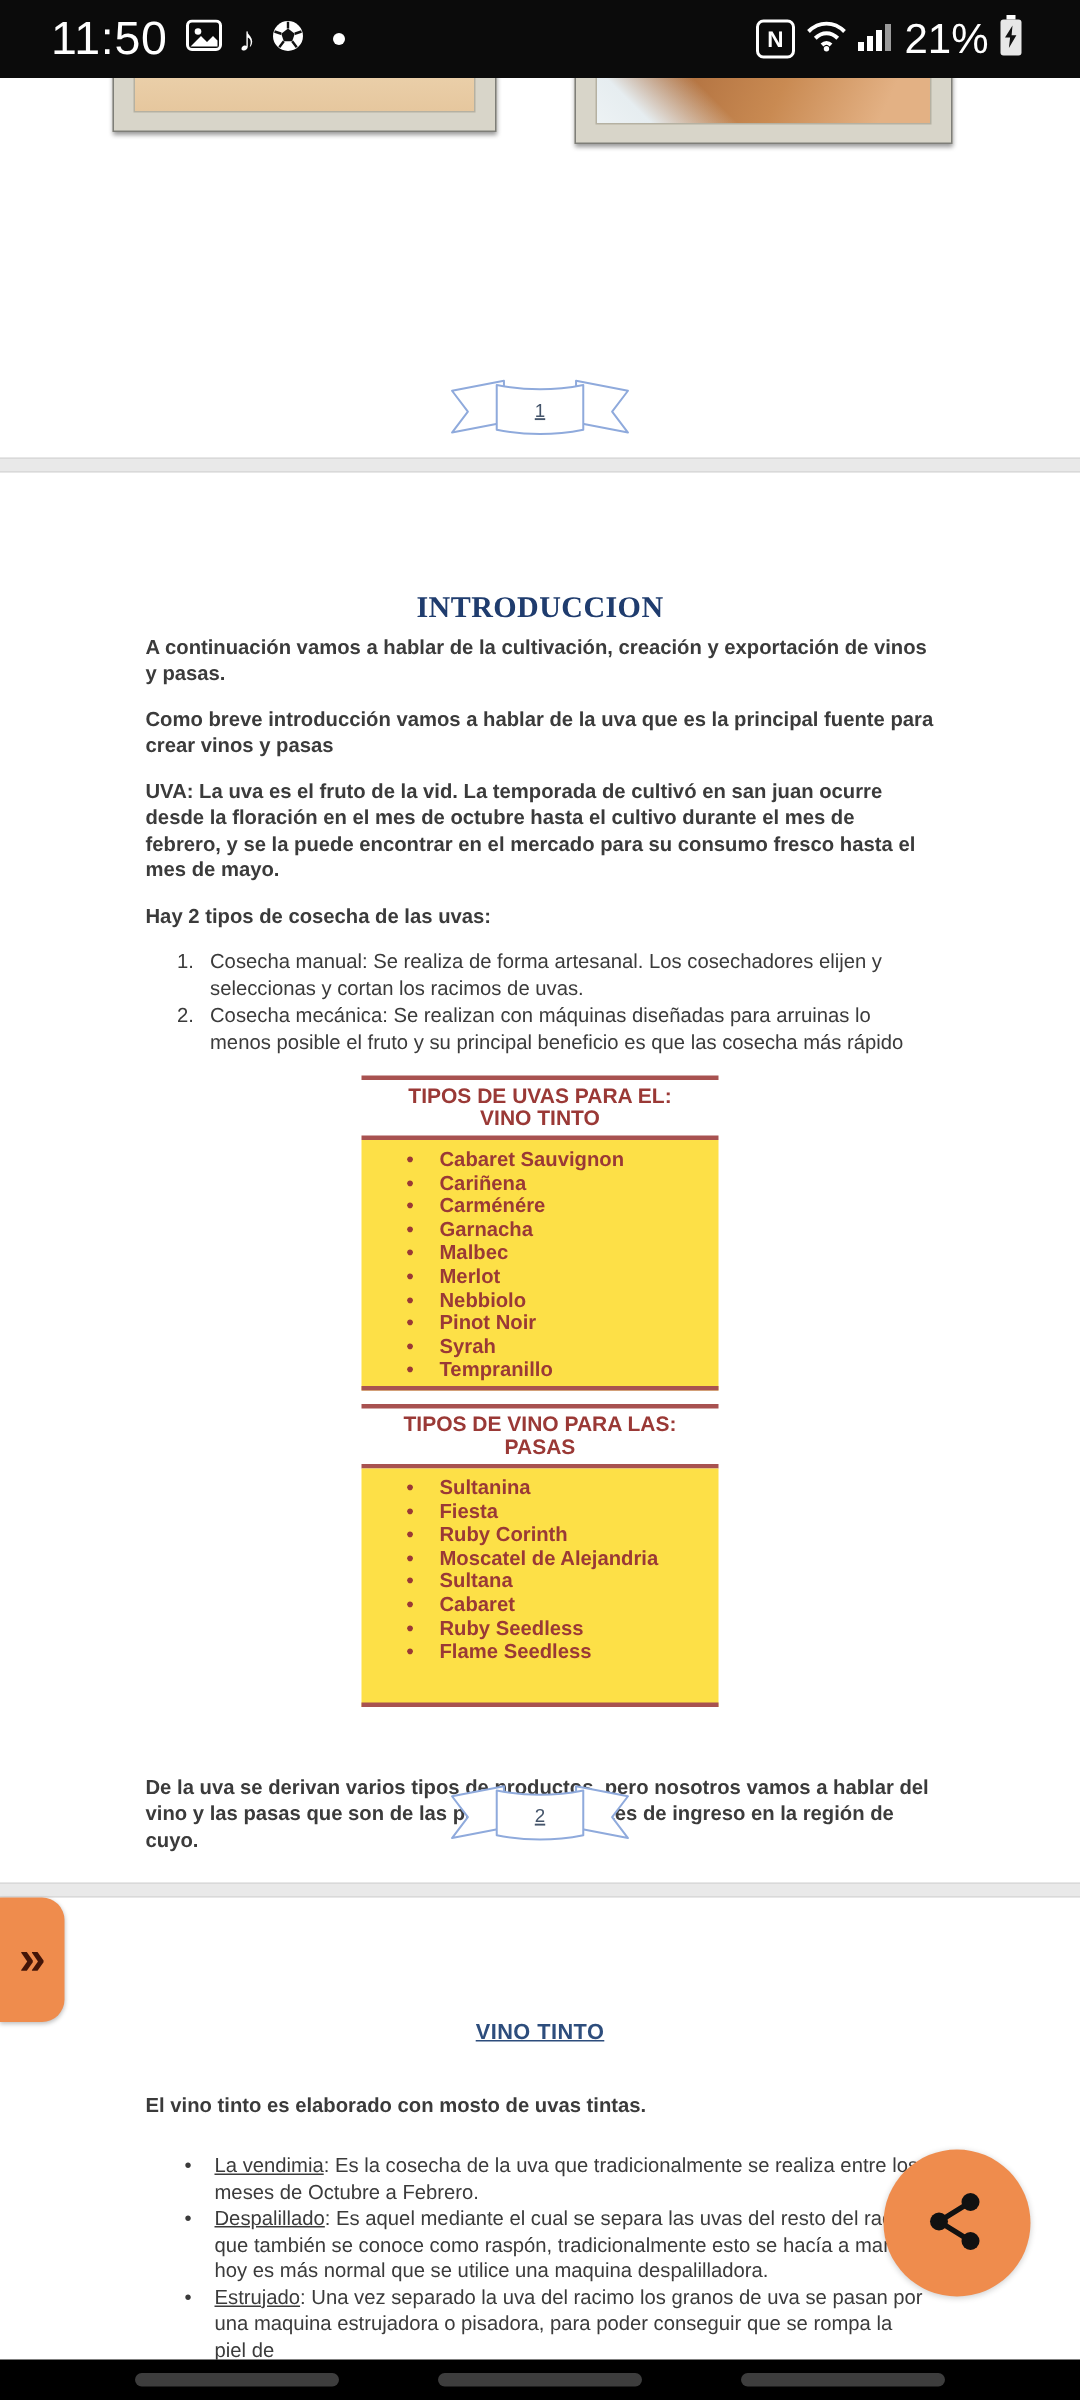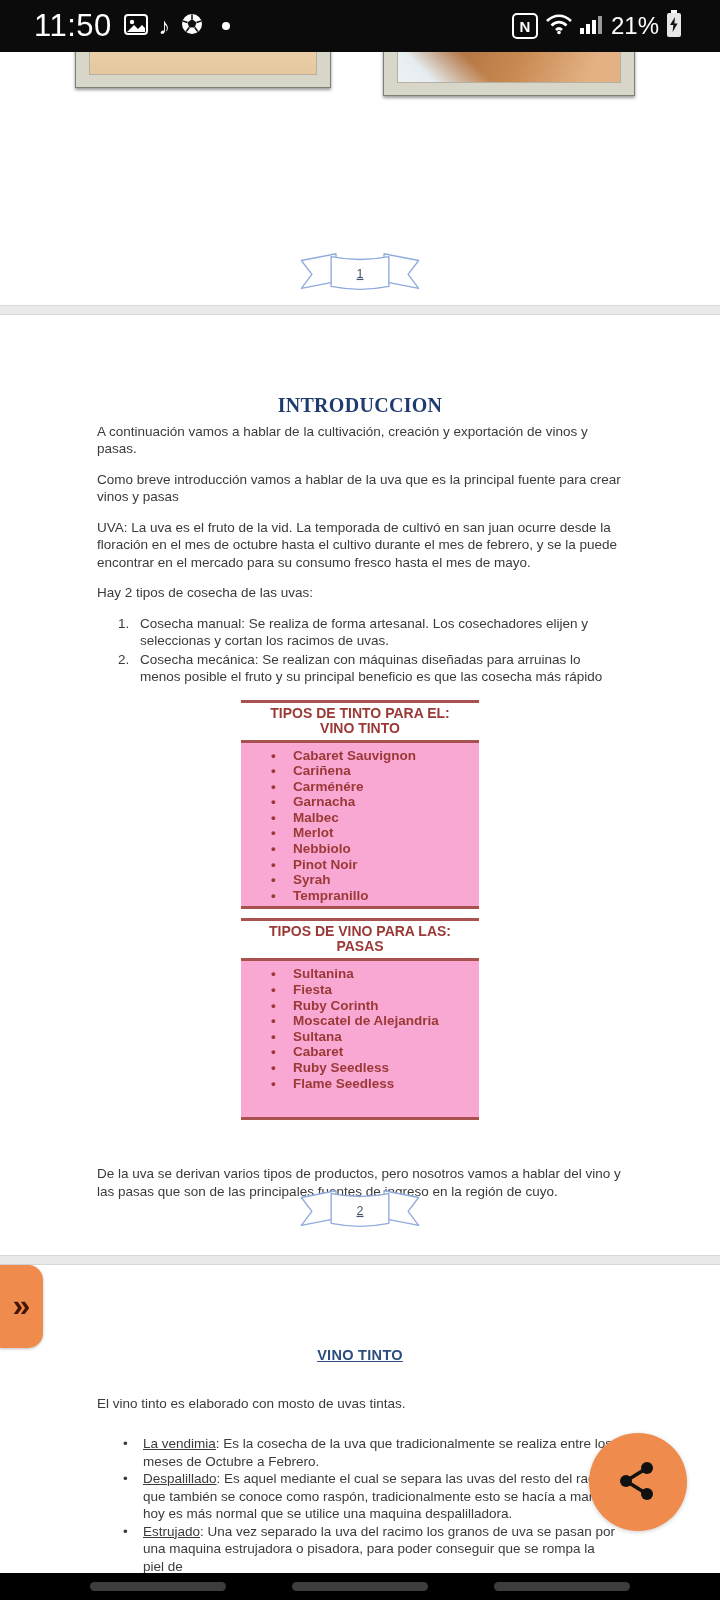--- a/index.html
+++ b/index.html
@@ -9,21 +9,21 @@
   
   #status-bar{position:absolute;top:0;left:0;width:720px;height:52px;background:#0b0b0b;
     color:#fff;z-index:40;display:flex;align-items:center;}
   .sb-time{font-size:31px;margin-left:34px;letter-spacing:.5px;}
   .sb-left-icons{display:flex;align-items:center;gap:11px;margin-left:12px;}
   .sb-note{font-size:23px;line-height:1;}
   .sb-dot{width:8px;height:8px;border-radius:50%;background:#fff;margin-left:8px;}
   .sb-right{position:absolute;right:0;top:0;height:52px;display:flex;align-items:center;gap:7px;padding-right:38px;}
   .nfc-badge{width:22px;height:22px;border:2px solid #fff;border-radius:5px;display:flex;
     align-items:center;justify-content:center;font-size:15px;font-weight:bold;}
-  .sb-batt-text{font-size:24px;}
+  .sb-batt-text{font-size:28px;}
 
   
   .page{position:absolute;left:0;width:720px;background:#fff;}
   #page1{top:0;height:305px;}
   #page2{top:313px;height:942px;}
   #page3{top:1263px;height:310px;overflow:hidden;}
   .page-sep{position:absolute;left:0;width:720px;height:8px;background:#e9e9e9;
     border-top:1px solid #d9d9d9;border-bottom:1px solid #d9d9d9;z-index:5;}
   #sep1{top:305px;}
   #sep2{top:1255px;}
@@ -46,31 +46,31 @@
   .banner{position:absolute;width:130px;height:50px;}
   #banner1{left:295px;top:248px;}
   #banner2{left:295px;top:872px;}
   .banner svg{width:100%;height:100%;}
   .banner text{font-family:"Liberation Sans",sans-serif;font-size:13px;fill:#44546a;text-decoration:underline;}
 
   
   .content{padding:0 97px;color:#3b3b3b;font-size:13.5px;line-height:17.5px;}
   .h-intro{margin:84px 0 8px 0;text-align:center;font-family:"Liberation Serif",serif;
     font-weight:bold;font-size:20px;color:#1f3c6e;letter-spacing:.3px;}
-  .para{margin:0 0 13px 0;}
+  .para{margin:0 0 13px 0;font-weight:bold;}
   .numlist{margin:4px 0 14px 0;}
   .numrow{display:flex;margin-bottom:1px;}
   .numrow .num{width:22px;margin-left:21px;flex:none;}
   .numrow .txt{flex:1;padding-right:20px;}
 
   
   .gtable{width:238px;margin:0 auto;}
   .gt-head{border-top:3px solid #a85250;border-bottom:3px solid #a85250;padding:3px 0 4px 0;
     text-align:center;color:#9a3936;font-weight:bold;font-size:14px;line-height:15px;}
-  .gt-body{background:#f9a8d4;border-bottom:3px solid #a85250;padding:5px 0 3px 30px;}
+  .gt-body{background:#fde047;border-bottom:3px solid #a85250;padding:5px 0 3px 30px;}
   .gt-body.tall{padding-bottom:26px;}
   .grow{display:flex;color:#9a3936;font-weight:bold;font-size:13.5px;line-height:15.6px;}
   .grow::before{content:"•";width:22px;flex:none;}
   .gtable + .gtable{margin-top:9px;}
   .closing{margin-top:45px;}
 
   
   .h-vino{margin:84px 0 0 0;text-align:center;font-weight:bold;font-size:14.5px;
     color:#2d4d7c;text-decoration:underline;letter-spacing:.3px;}
   .p3-first{margin:30px 0 0 0;}
@@ -186,21 +186,21 @@
           </div>
 
           <div class="numrow">
             <span class="num">2.</span>
             <span class="txt">Cosecha mecánica: Se realizan con máquinas diseñadas para arruinas lo menos posible el fruto y su principal beneficio es que las cosecha más rápido</span>
           </div>
         </div>
 
       <div class="gtable">
         <div class="gt-head">
-          <div>TIPOS DE TINTO PARA EL:</div>
+          <div>TIPOS DE UVAS PARA EL:</div>
           <div>VINO TINTO</div>
         </div>
         <div class="gt-body">
 
         <div class="grow">
               <span>Cabaret Sauvignon</span>
             </div>
             <div class="grow">
               <span>Cariñena</span>
             </div>

